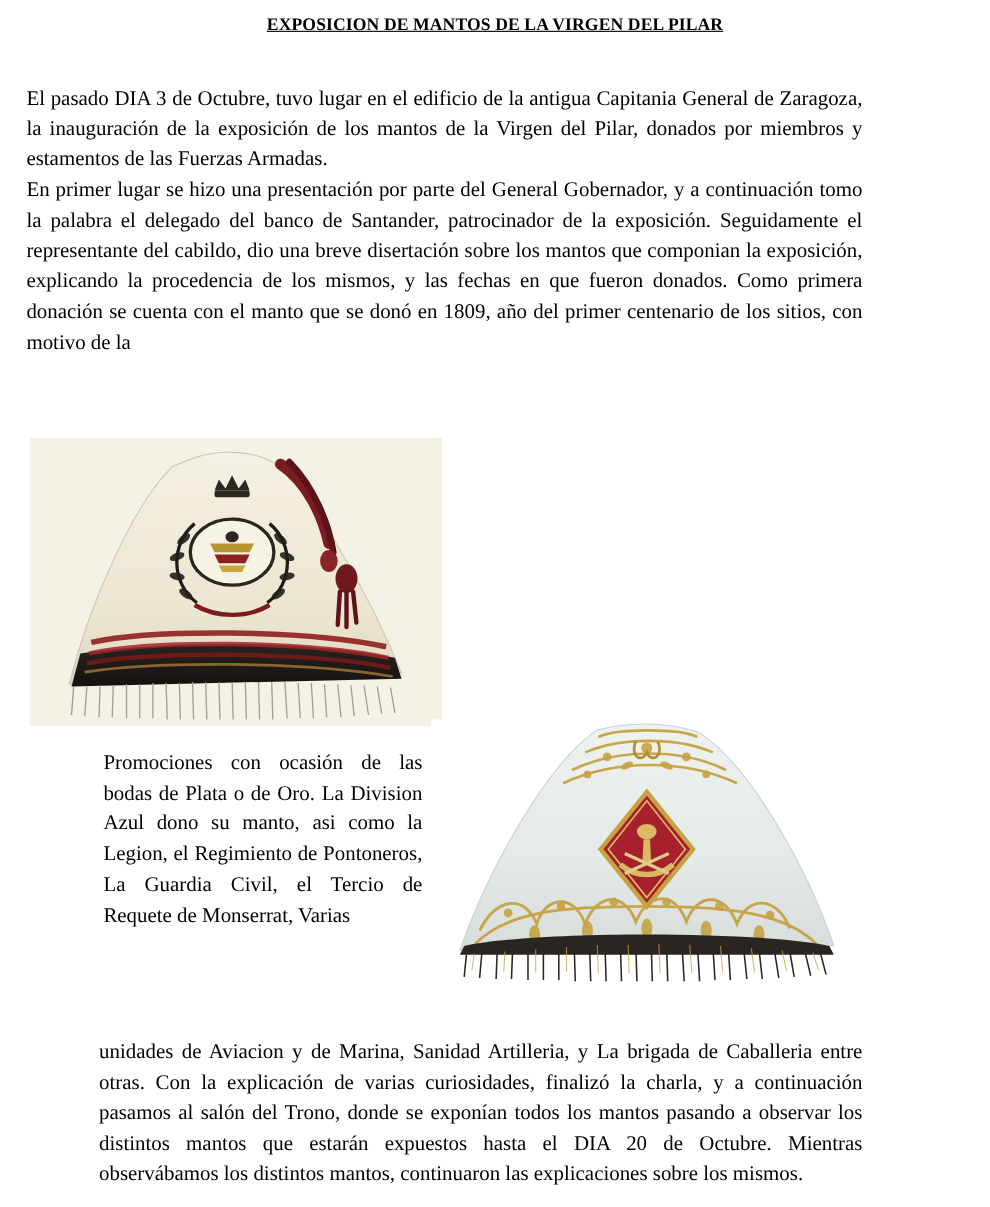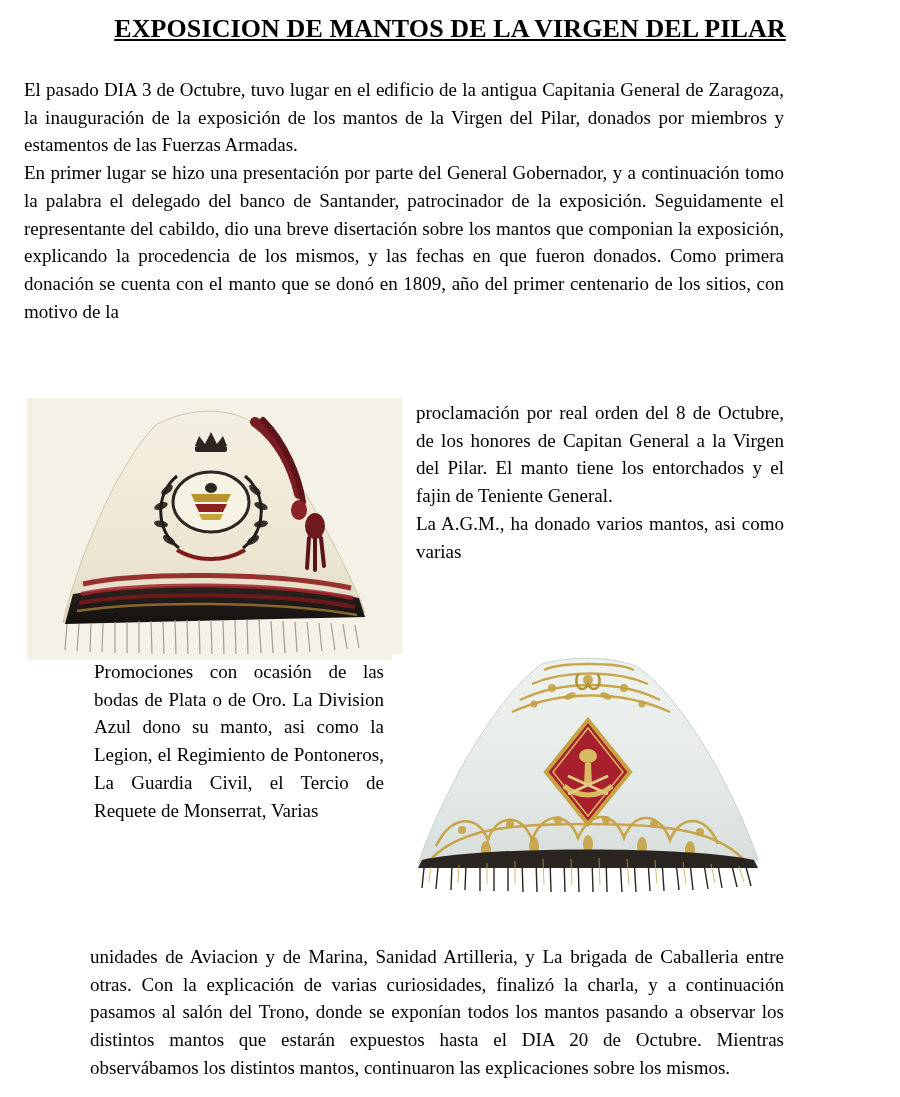--- a/index.html
+++ b/index.html
@@ -18,21 +18,21 @@
   .page {
     position: relative;
     width: 900px;
     height: 1097px;
     padding: 0;
     box-sizing: border-box;
   }
   .doc-title {
     text-align: center;
     font-weight: bold;
-    font-size: 26px;
+    font-size: 16px;
     text-decoration: underline;
     letter-spacing: 0.1px;
     margin: 14px 0 0 0;
     padding: 0 30px;
     font-family: "Liberation Serif", serif;
   }
   .body-text {
     font-size: 19px;
     line-height: 1.46;
     text-align: justify;
@@ -52,21 +52,21 @@
   }
   
   #para-right-col {
     left: 416px;
     top: 385px;
     width: 368px;
   }
   
   #para-left-col {
     left: 94px;
-    top: 644px;
+    top: 666px;
     width: 290px;
   }
   
   #para-bottom {
     left: 90px;
     top: 929px;
     width: 694px;
   }
 
   
@@ -188,24 +188,20 @@
       <ellipse cx="184" cy="90" rx="6" ry="5" fill="#2b2620"></ellipse>
 
       <path d="M228 24 C 252 40, 266 70, 272 96" fill="none" stroke="#7a1d22" stroke-width="10" stroke-linecap="round"></path>
       <path d="M236 22 C 258 44, 272 78, 276 104" fill="none" stroke="#5d1318" stroke-width="6" stroke-linecap="round"></path>
       <ellipse cx="288" cy="128" rx="10" ry="13" fill="#6e1a1d"></ellipse>
       <path d="M282 140 L 280 170 M288 141 L 288 172 M294 140 L 297 168" stroke="#5d1318" stroke-width="4" stroke-linecap="round"></path>
       <ellipse cx="272" cy="112" rx="8" ry="10" fill="#8a2326"></ellipse>
     </svg>
   </div>
 
-  <div class="para-block" id="para-right-col">
-    <p class="body-text" style="white-space: pre-line;">proclamación por real orden del 8 de Octubre, de los honores de Capitan General a la Virgen del Pilar. El manto tiene los entorchados y el fajin de Teniente General.
-La A.G.M., ha donado varios mantos, asi como varias</p>
-  </div>
 
   <div class="img-frame" id="manto-2">
     <svg viewBox="0 0 392 240" preserveAspectRatio="none">
       <defs>
         <linearGradient id="g2" x1="0" y1="0" x2="0" y2="1">
           <stop offset="0%" stop-color="#eef2ef"></stop>
           <stop offset="60%" stop-color="#e4eae7"></stop>
           <stop offset="100%" stop-color="#d6ddda"></stop>
         </linearGradient>
       </defs>

